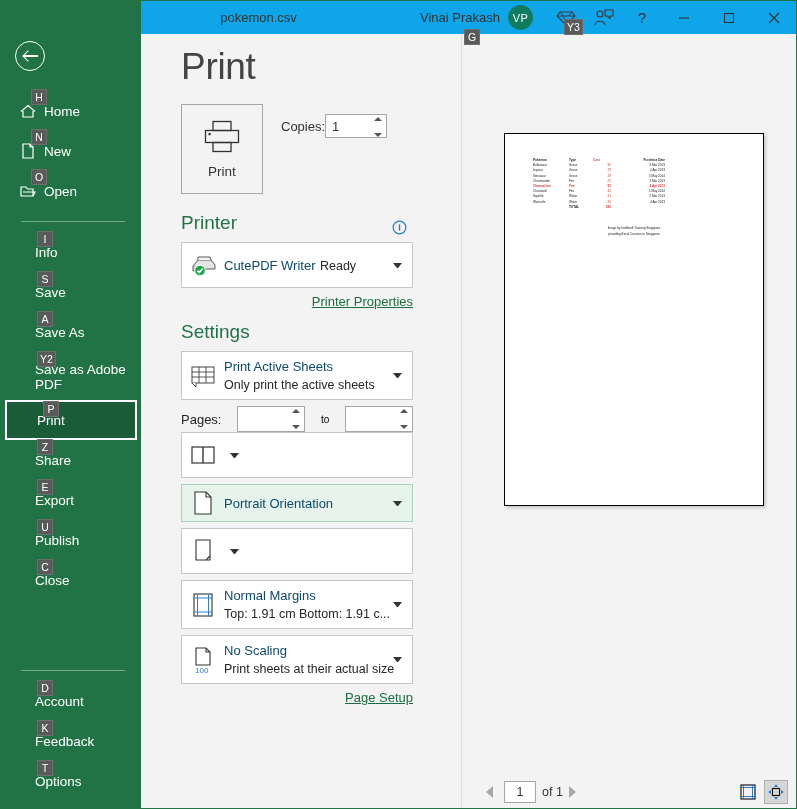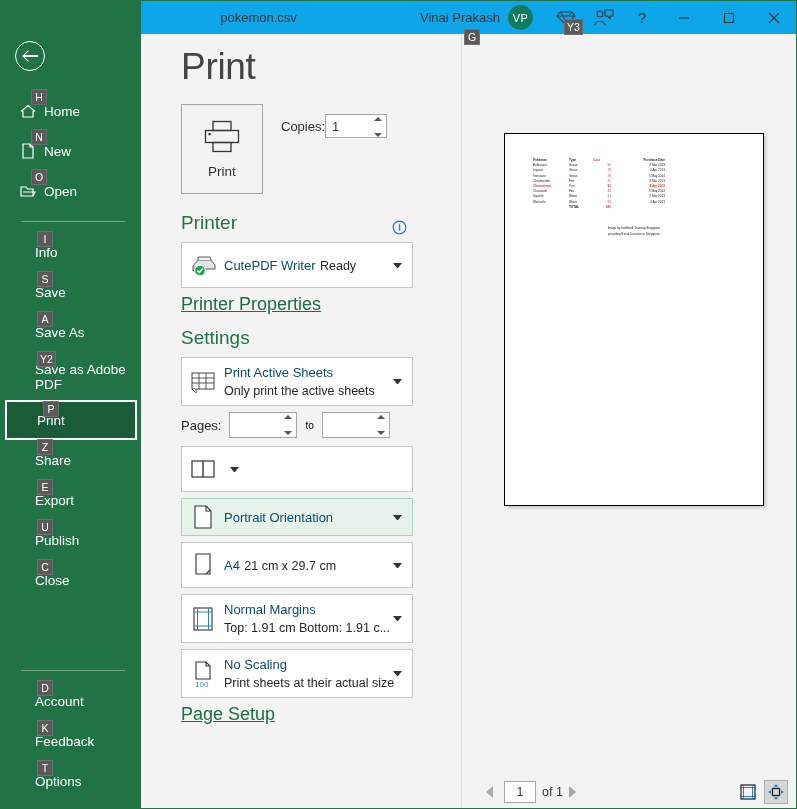--- a/index.html
+++ b/index.html
@@ -295,34 +295,35 @@
     border-left: 4.5px solid transparent;
     border-right: 4.5px solid transparent;
     border-top: 5px solid #333;
     margin-left: 6px; margin-right: 4px;
     flex: 0 0 9px;
   }
   .combo.single { min-height: 34px; }
 
   .link {
     display: block;
-    text-align: left;
+    text-align: right;
     width: 232px;
-    font-size: 18px;
+    font-size: 13px;
     color: #1b6e3f;
     text-decoration: underline;
     margin: 2px 0 12px 0;
     cursor: pointer;
   }
 
   .pages-row {
     display: flex;
     align-items: center;
     width: 232px;
-    margin-bottom: 8px;
+    margin-bottom: 0;
+    justify-content: space-between;
   }
   .pages-row .plbl { font-size: 13px; color: #262626; margin-right: 8px; }
   .pages-row .spin { width: 68px; height: 26px; }
   .pages-row .tolbl { font-size: 10px; color: #000000; margin: 0 8px; }
 
   
   .preview-col {
     flex: 1;
     position: relative;
     background: #f3f3f3;
@@ -685,24 +686,20 @@
           </span>
           <span class="caret"></span>
         </div>
 
         <div class="combo">
           <span class="cb-icon">
             <svg width="22" height="26" viewBox="0 0 22 26">
               <path d="M4 2 L18 2 L18 22 L4 22 Z" fill="#fff" stroke="#333" stroke-width="1.1"></path>
               <path d="M18 18 L14 22" fill="none" stroke="#333" stroke-width="1.1"></path>
             </svg>
-          </span>
-          <span class="cb-text">
-            <span class="cb-t1">A4</span>
-            <span class="cb-t2">21 cm x 29.7 cm</span>
           </span>
           <span class="caret"></span>
         </div>
 
         <div class="combo">
           <span class="cb-icon">
             <svg width="24" height="26" viewBox="0 0 24 26">
               <rect x="3" y="2" width="18" height="22" fill="#fff" stroke="#333" stroke-width="1.1"></rect>
               <path d="M6.5 2 V24 M17.5 2 V24 M3 6 H21 M3 20 H21" stroke="#2b7cd3" stroke-width="1"></path>
             </svg>

